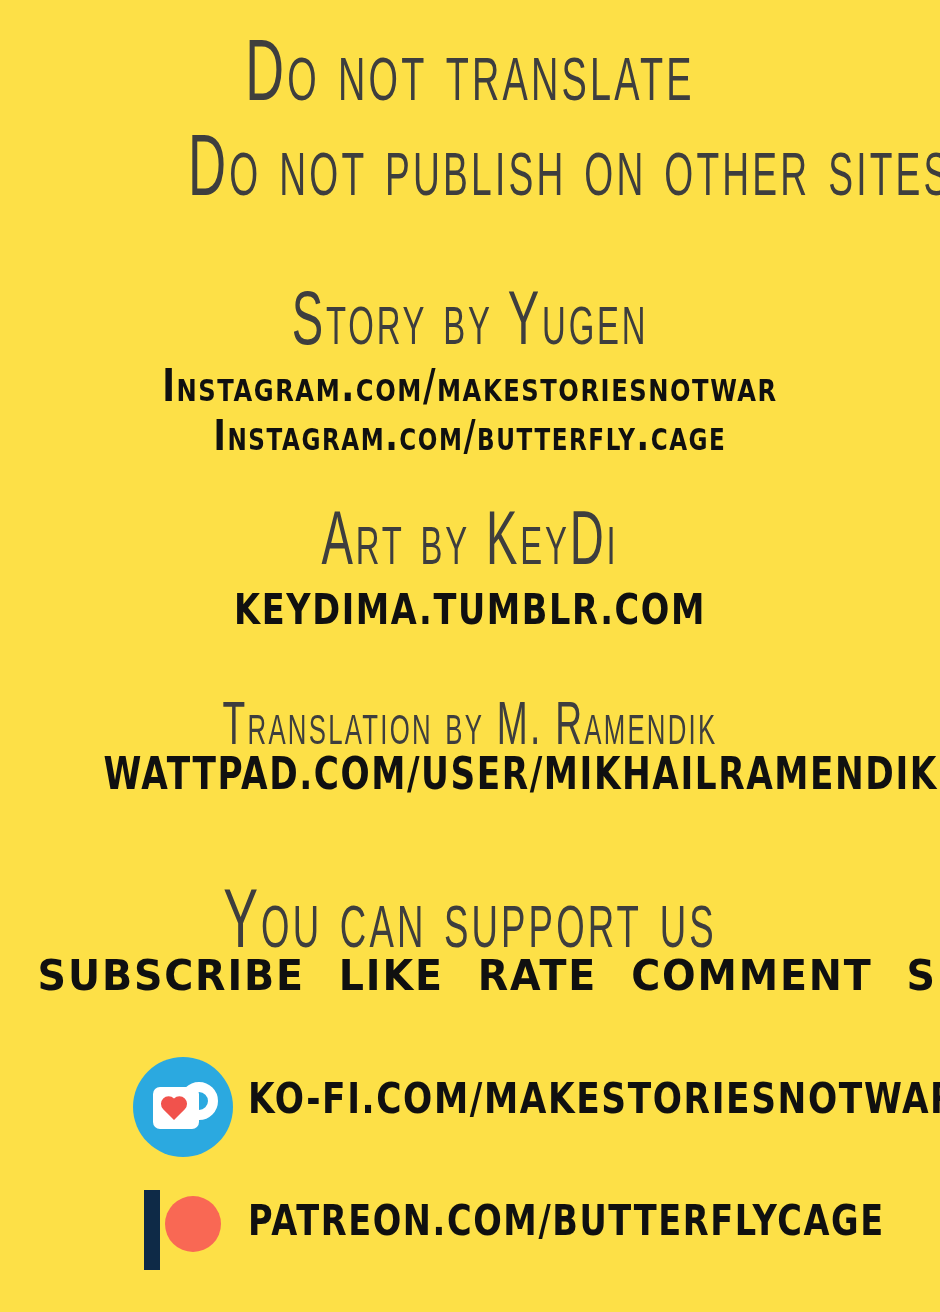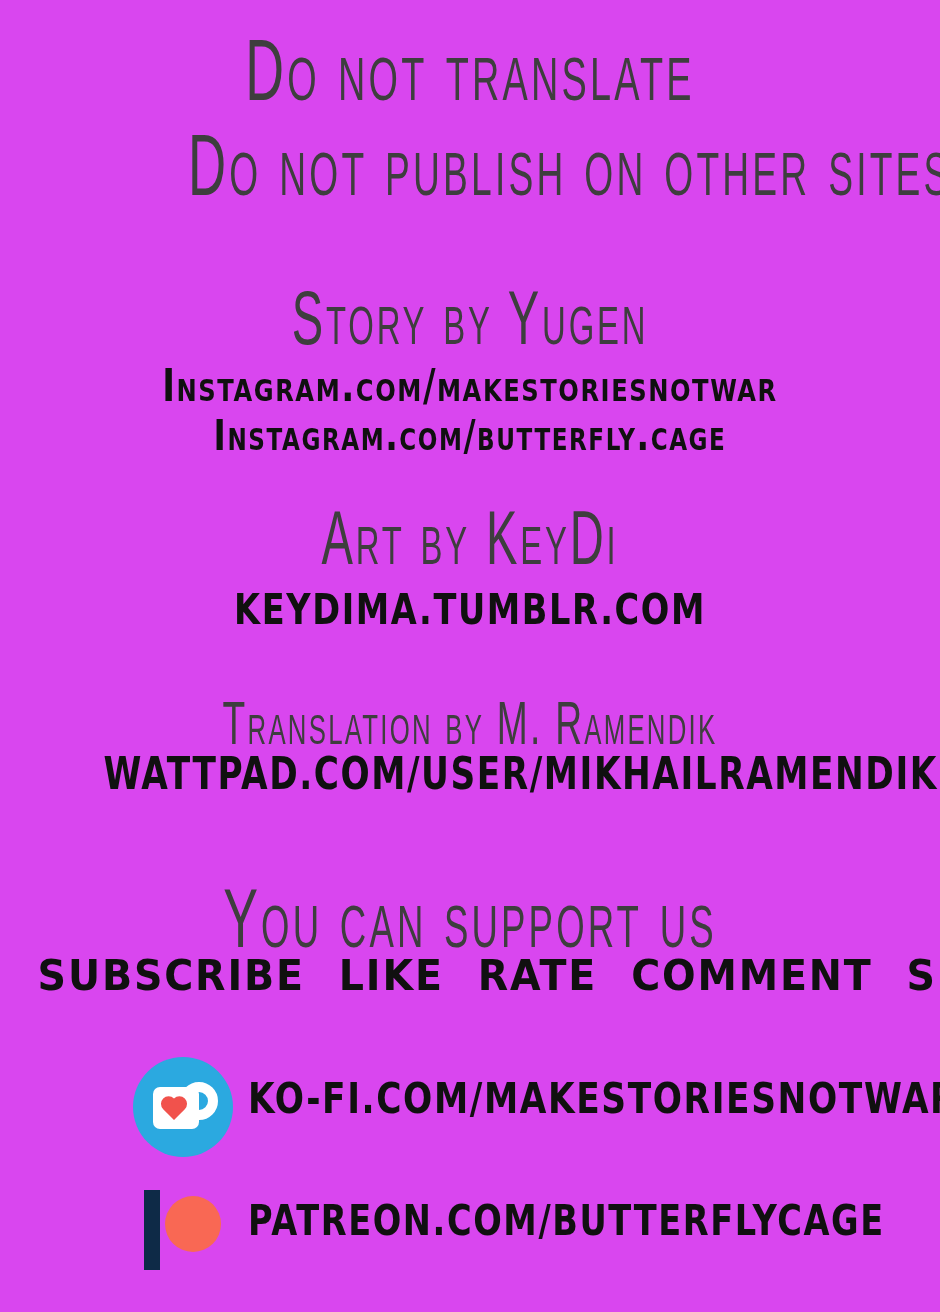--- a/index.html
+++ b/index.html
@@ -4,21 +4,21 @@
 <style>
   html, body {
     margin: 0;
     padding: 0;
     background: #ffffff;
   }
   .page {
     position: relative;
     width: 940px;
     height: 1312px;
-    background: #d946ef;
+    background: #fde047;
     overflow: hidden;
     font-family: "Liberation Sans", sans-serif;
   }
   .line {
     position: absolute;
     left: 0;
     width: 940px;
     text-align: center;
     white-space: nowrap;
     line-height: 1;

